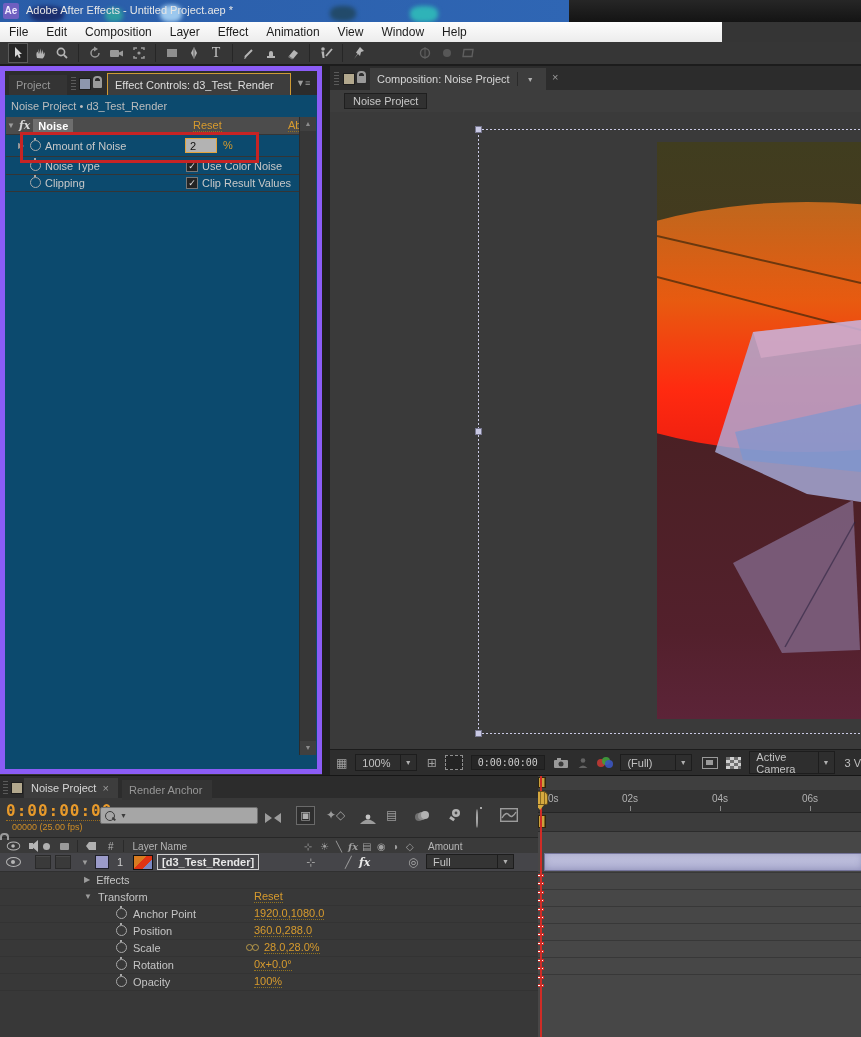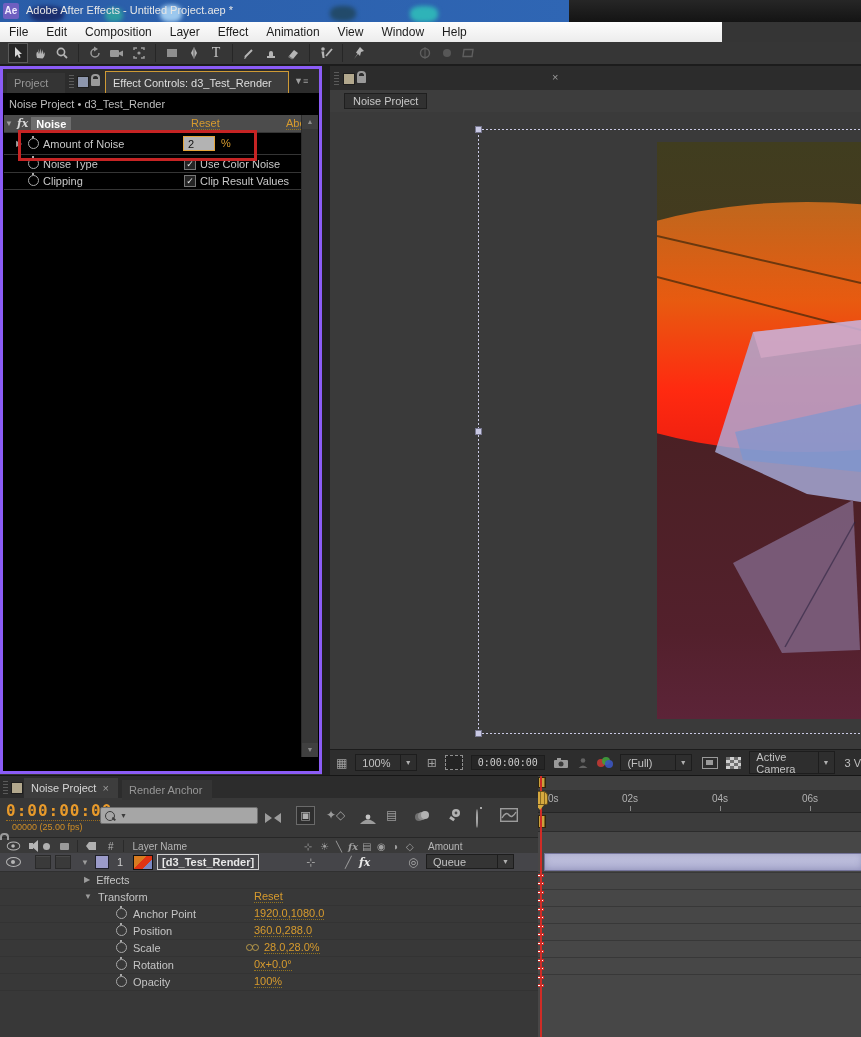--- a/index.html
+++ b/index.html
@@ -20,21 +20,21 @@
   .menubar{left:0;top:22px;width:722px;height:20px;background:linear-gradient(#fdfdfd,#ececec);
     border-bottom:1px solid #b9b9b9;display:flex;align-items:center;}
   .menuitem{font-size:12px;color:#1c1c1c;padding:0 9px;line-height:19px;}
   .toolbar{left:0;top:42px;width:861px;height:24px;background:#363636;border-bottom:2px solid #1c1c1c;
     display:flex;align-items:center;gap:2px;padding-left:8px;box-sizing:border-box;}
   .tool{width:20px;height:20px;display:flex;align-items:center;justify-content:center;}
   .tool.active{background:#262626;border:1px solid #5a5a5a;box-sizing:border-box;}
   .tool svg{display:block;}
   .tsep{width:1px;height:18px;background:#262626;margin:0 4px;}
   
-  .panel-ec{left:0;top:66px;width:322px;height:708px;background:#000000;border:3px solid #8b5cf6;box-sizing:border-box;}
+  .panel-ec{left:0;top:66px;width:322px;height:708px;background:#0c4a6e;border:5px solid #8b5cf6;box-sizing:border-box;}
   .gapcol{left:322px;top:66px;width:8px;height:709px;background:#1f1f1f;}
   .panel-comp{left:330px;top:66px;width:531px;height:709px;background:#3d3d3d;}
   .tabbar{position:absolute;left:0;top:0;width:100%;height:24px;background:#2c2c2c;}
   .tab{position:absolute;top:2px;height:22px;display:flex;align-items:center;padding:0 7px;
     font-size:11px;background:#3d3d3d;color:#d6d6d6;box-sizing:border-box;}
   .tab.inactive{background:#343434;color:#979797;top:4px;height:20px;}
   .grip{position:absolute;width:5px;height:14px;top:5px;
     background:repeating-linear-gradient(0deg,#5a5a5a 0 1px,transparent 1px 3px);}
   .groupsq{position:absolute;width:10px;height:10px;top:7px;background:#b2a88d;border:1px solid #1e1e1e;}
   .lockic{position:absolute;width:9px;height:7px;top:10px;background:#9a9a9a;border-radius:1px;}
@@ -301,20 +301,25 @@
     </div>
   </div>
 
   <div class="abs gapcol"></div>
 
   <div class="abs panel-comp">
     <div class="tabbar">
       <span class="grip" style="left:4px;"></span>
       <span class="groupsq" style="left:13px;"></span>
       <span class="lockic" style="left:27px;"></span>
+      <div class="tab" style="left:40px;width:176px;">
+        <span>Composition: Noise Project</span>
+        <span style="width:1px;height:14px;background:#2a2a2a;margin:0 5px 0 7px;"></span>
+        <span class="ddarrow">▼</span>
+      </div>
       <span class="abs closex" style="left:222px;top:6px;">×</span>
     </div>
     <div class="abs" style="left:0;top:24px;width:531px;height:22px;background:#3d3d3d;border-bottom:1px solid #2c2c2c;">
       <span class="abs" style="left:14px;top:3px;background:#313131;border:1px solid #1f1f1f;color:#c8c8c8;font-size:11px;padding:1px 8px;">Noise Project</span>
     </div>
 
     <div class="viewer">
 
       <div class="abs" style="left:327px;top:30px;width:204px;height:577px;">
         <svg width="204" height="577">
@@ -476,21 +481,21 @@
       <span style="font-size:8px;color:#9c9c9c;margin-left:10px;">▼</span>
       <span class="labelsq" style="margin-left:6px;"></span>
       <span style="margin-left:8px;color:#cfcfcf;">1</span>
       <span class="thumb" style="margin-left:10px;"></span>
       <span style="margin-left:4px;border:1px solid #d0d0d0;padding:0 4px;font-weight:bold;line-height:14px;">[d3_Test_Render]</span>
       <span style="position:absolute;left:306px;" class="glyph">⊹</span>
       <span style="position:absolute;left:345px;" class="glyph">╱</span>
       <span style="position:absolute;left:359px;" class="fxtxt">fx</span>
       <span style="position:absolute;left:408px;font-size:12px;color:#a8a8a8;">◎</span>
       <div class="ddbtn" style="position:absolute;left:426px;top:1px;width:88px;height:15px;padding-left:6px;background:#343434;">
-        <span>Queue</span>
+        <span>Full</span>
           <span class="sep"></span>
         <span class="ddarrow">▼</span>
       </div>
     </div>
 
     
     <div class="proprow" style="top:95px;">
       <span style="margin-left:84px;font-size:8px;color:#9c9c9c;">▶</span>
       <span style="margin-left:6px;">Effects</span>
     </div>

